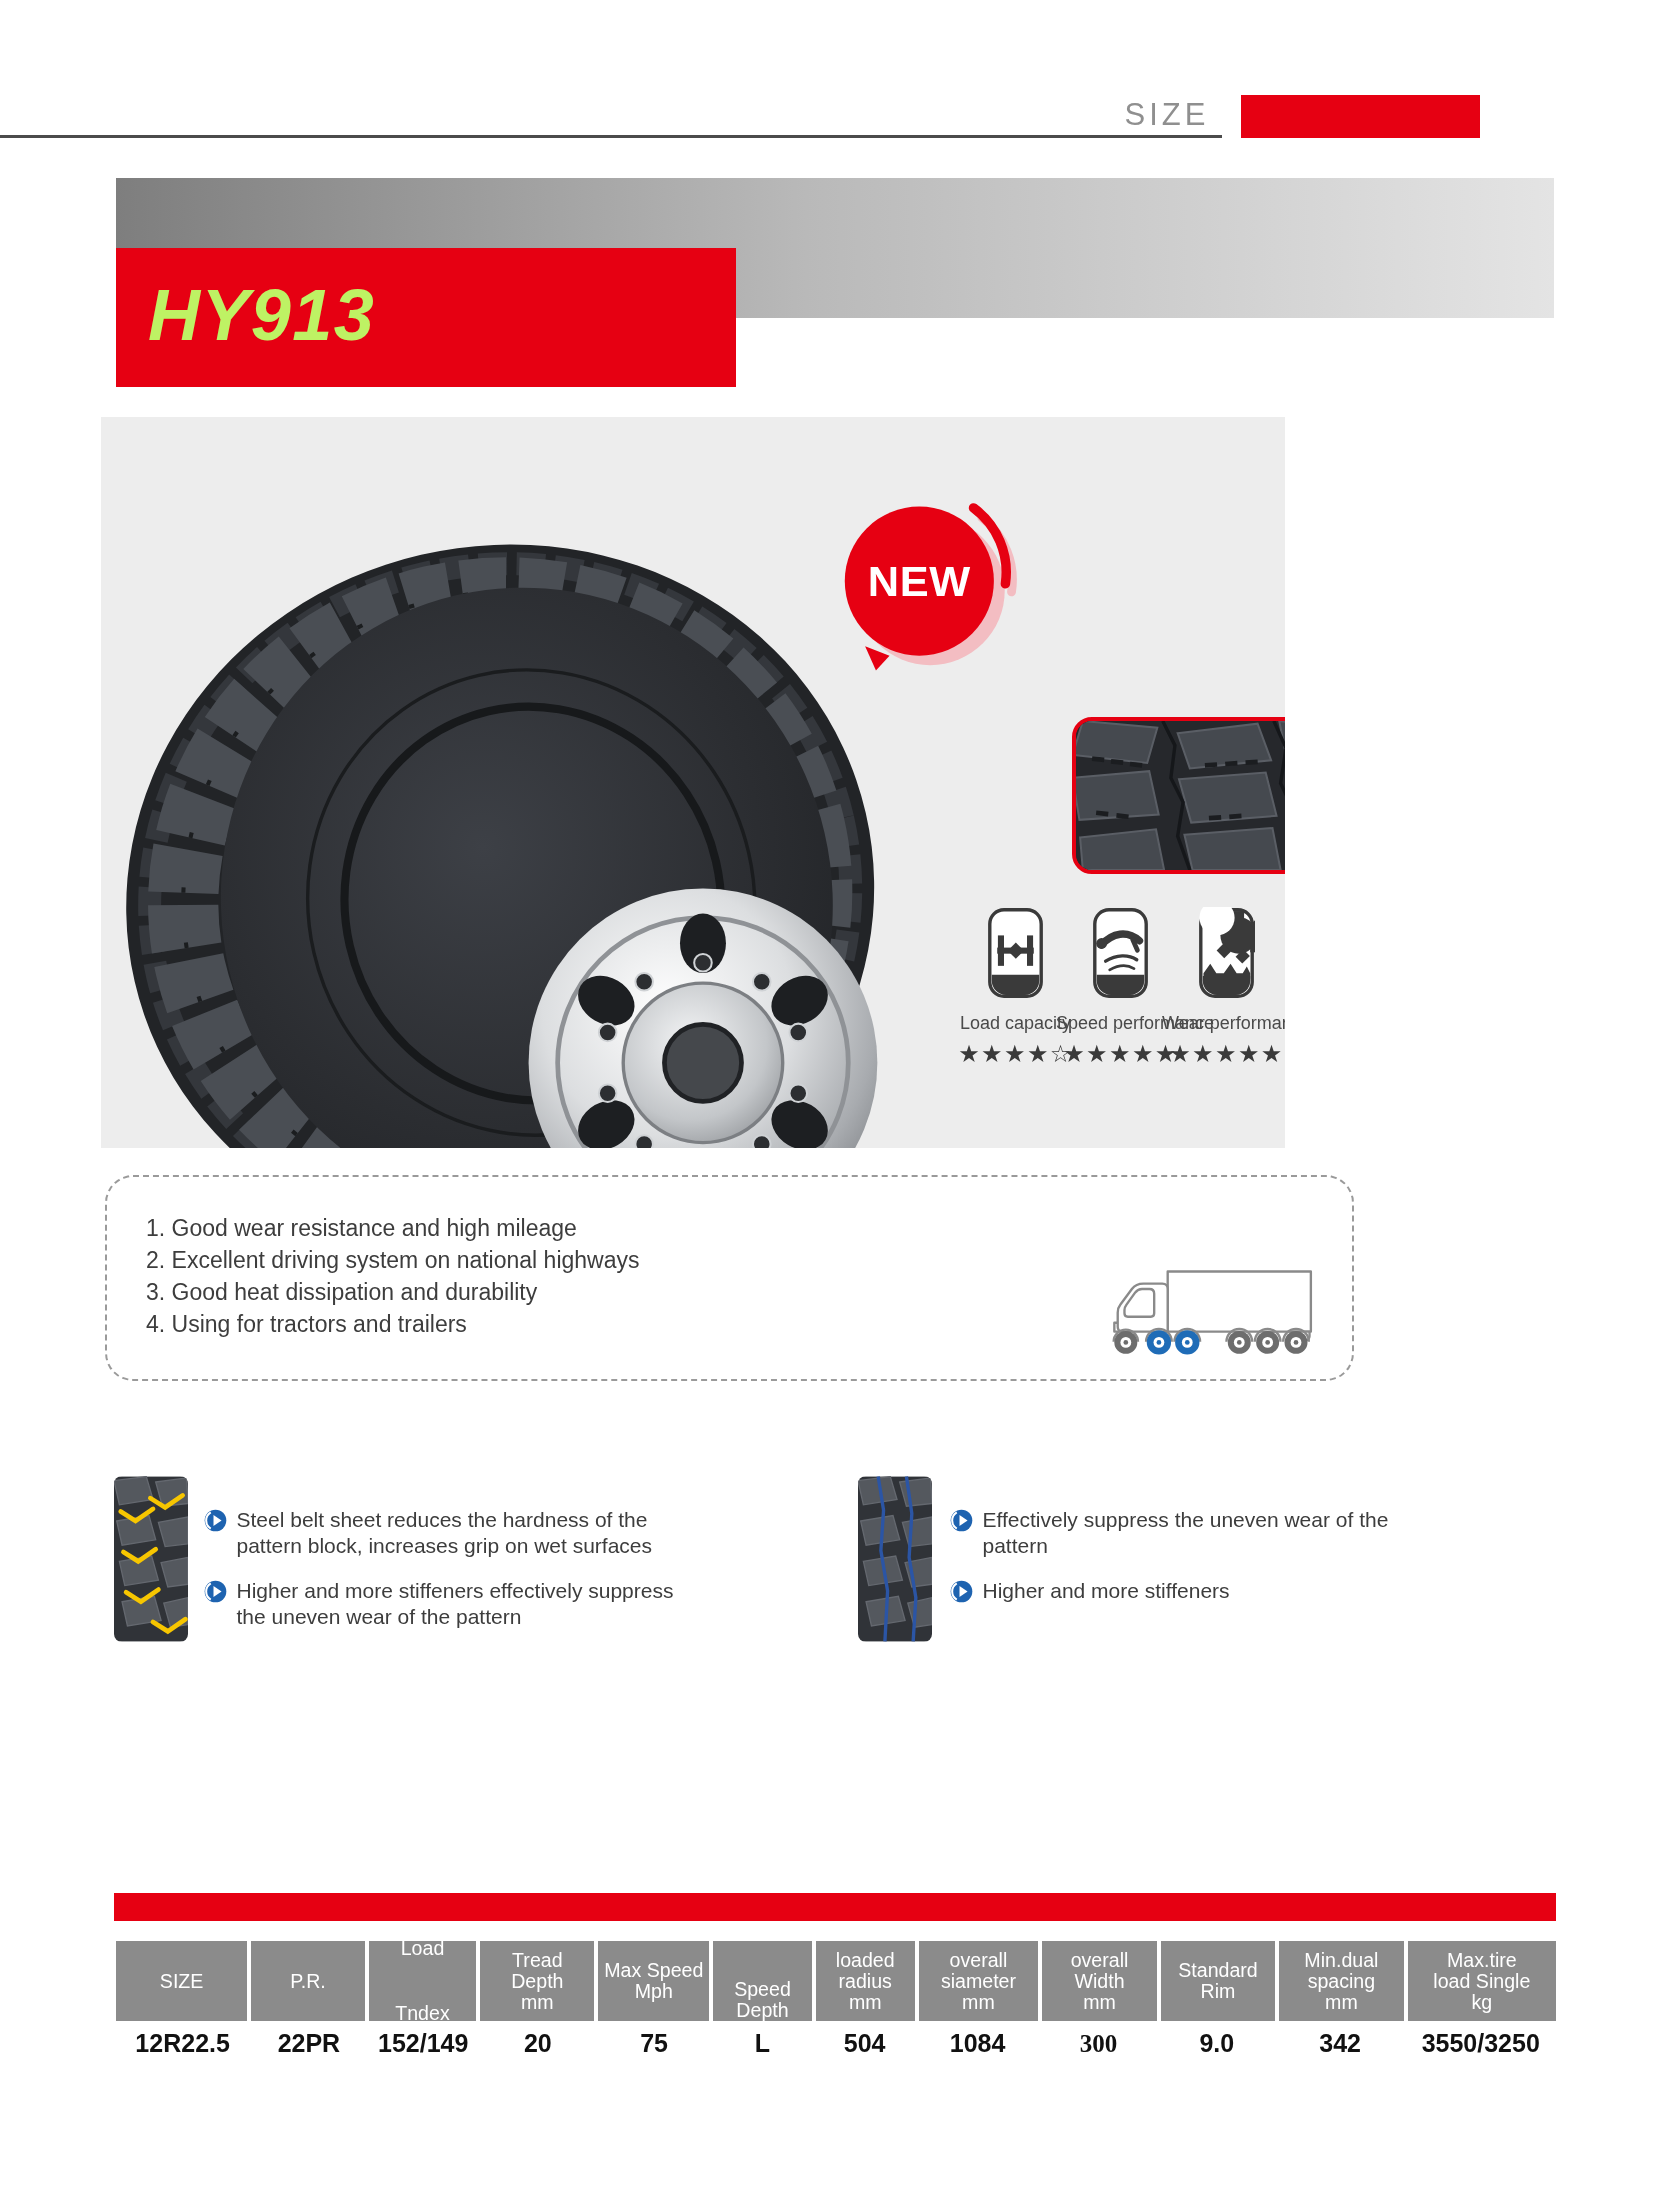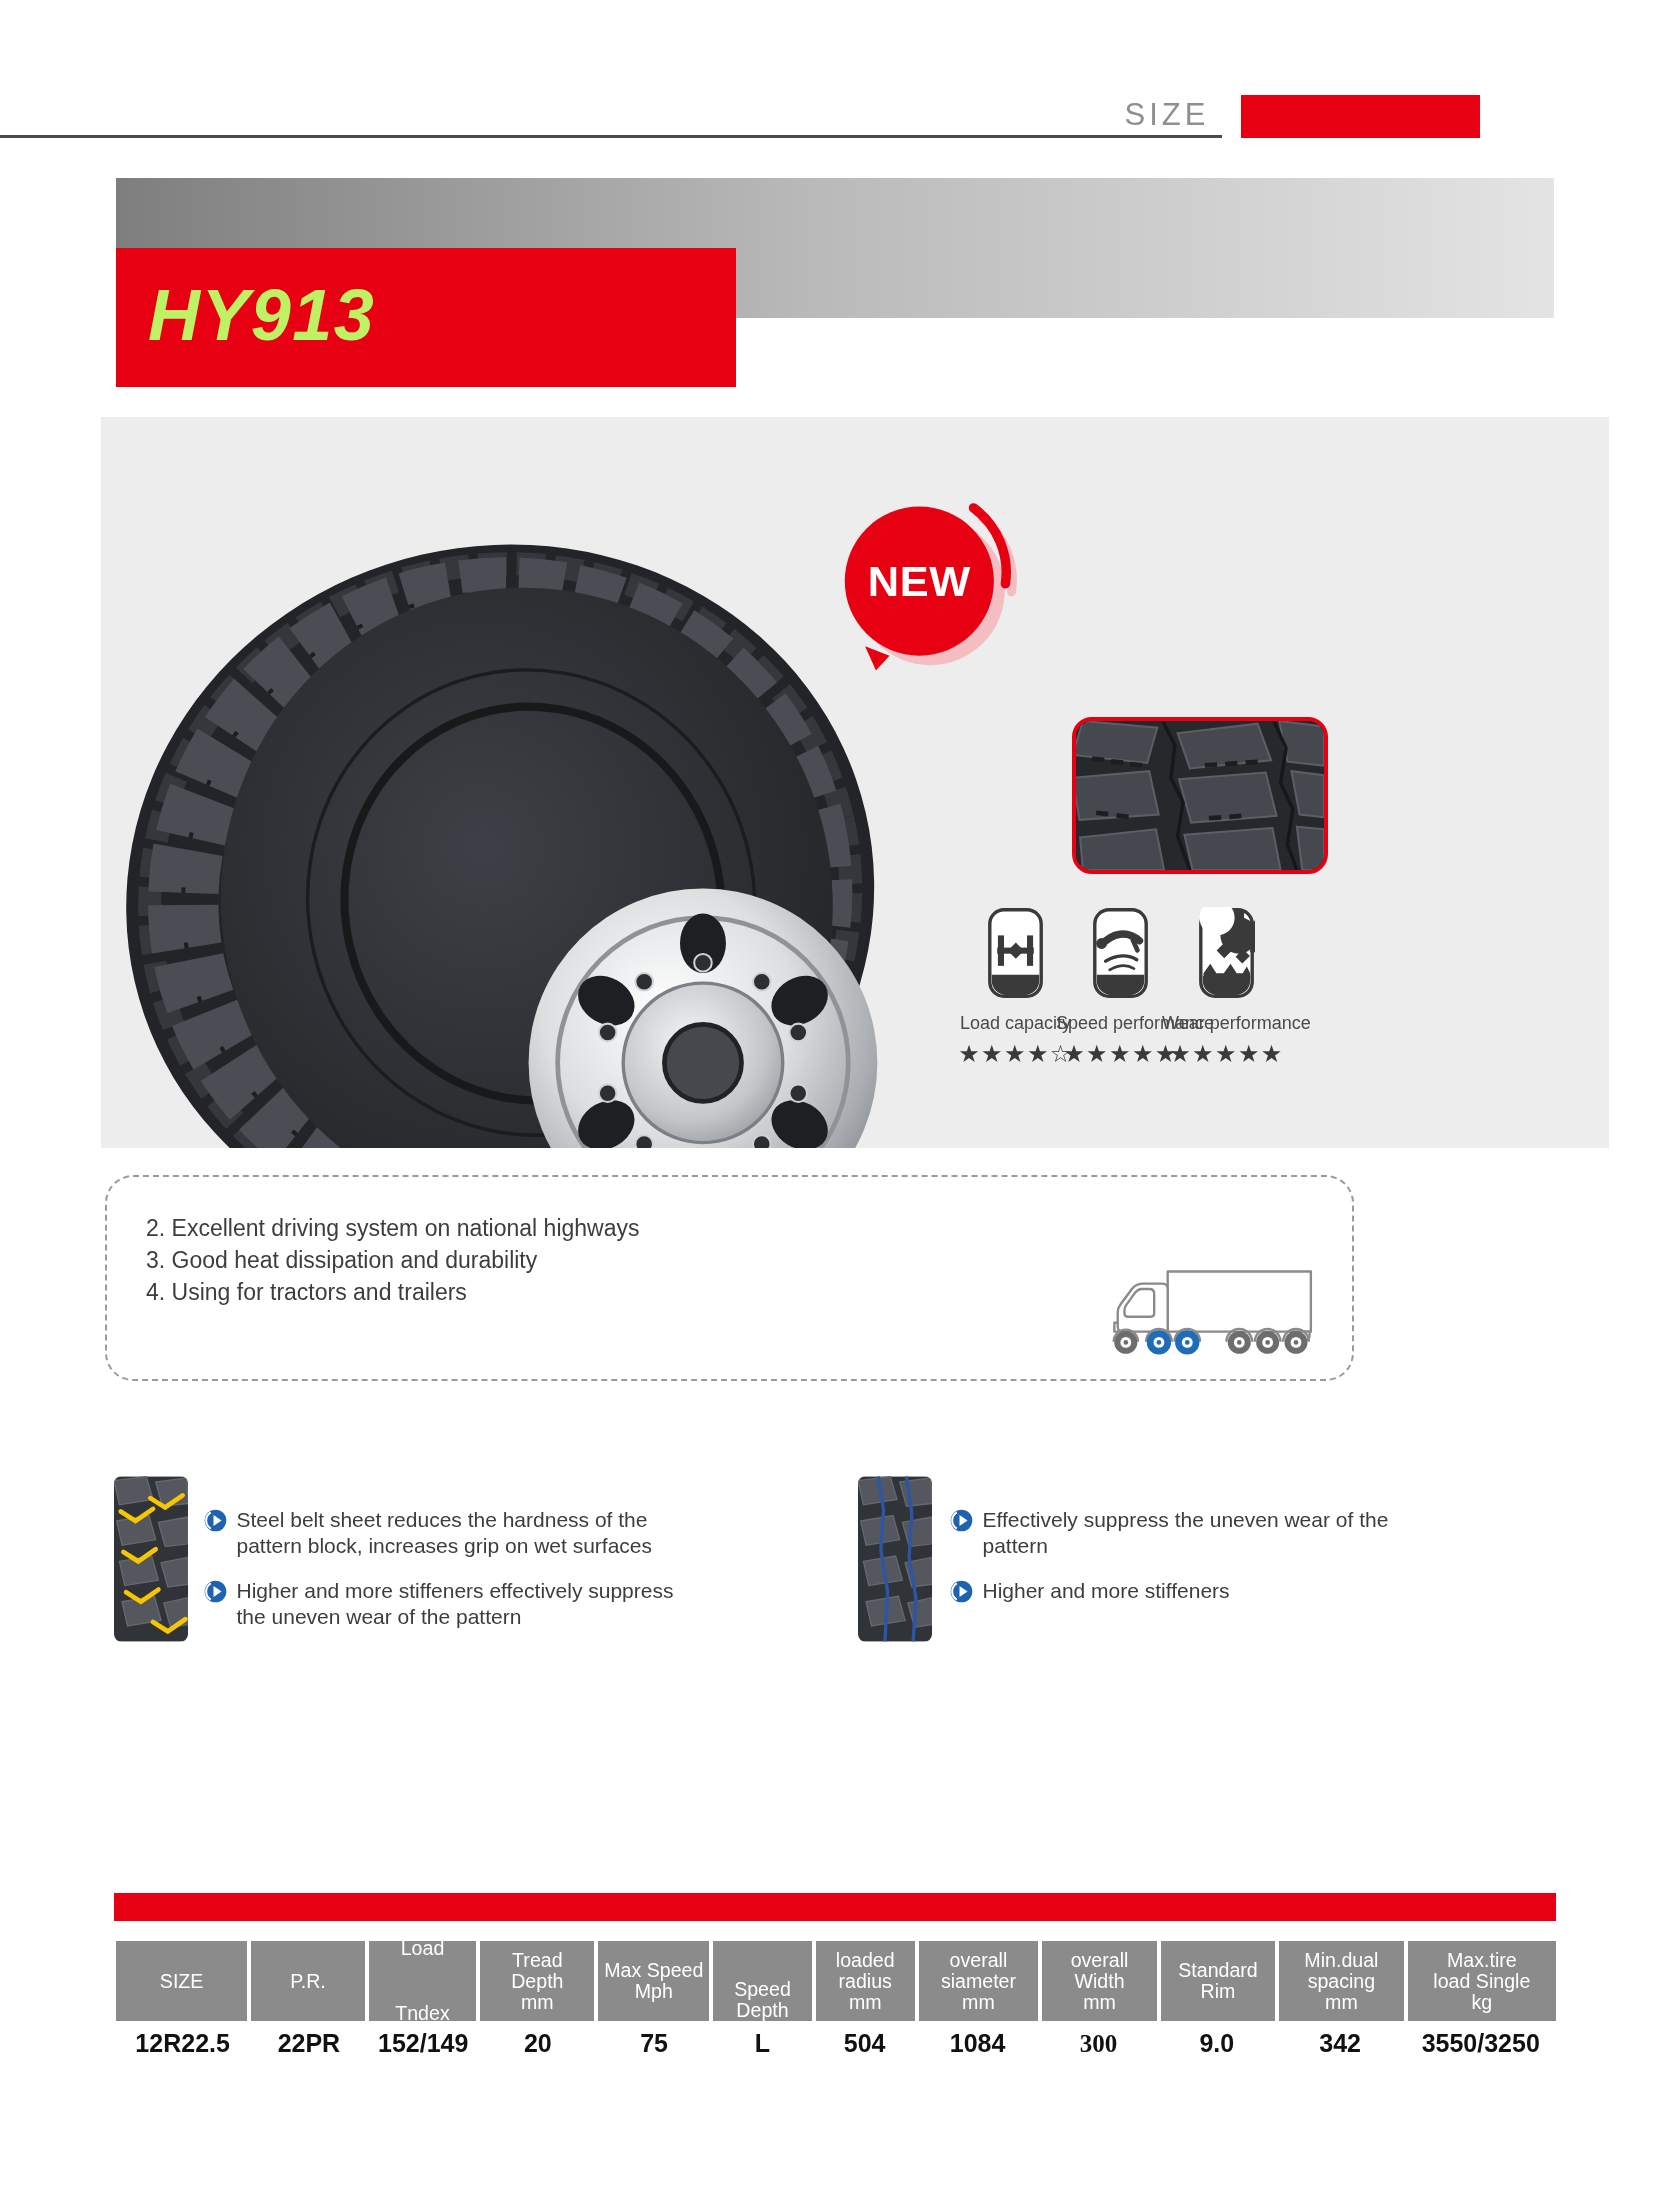--- a/index.html
+++ b/index.html
@@ -14,21 +14,21 @@
   .header-red-block{left:1241px;top:95px;width:239px;height:43px;background:#e60012;}
 
   
   .gradient-bar{left:116px;top:178px;width:1438px;height:140px;
                 background:linear-gradient(to right,#7e7e7e,#b9b9b9 48%,#e4e4e4);}
   .model-banner{left:116px;top:248px;width:620px;height:139px;background:#e60012;}
   .model-banner .model-text{position:absolute;left:32px;top:0;height:139px;line-height:134px;
       color:#bef264;font-size:72px;font-weight:800;font-style:italic;letter-spacing:1.4px;}
 
   
-  .panel{left:101px;top:417px;width:1508px;height:731px;background:#ededed;overflow:hidden;}
+  .panel{left:101px;top:417px;width:1184px;height:731px;background:#ededed;overflow:hidden;}
 
   .closeup{left:971px;top:300px;width:248px;height:149px;border:4px solid #e60012;
            border-radius:20px;overflow:hidden;background:#26282c;}
 
   
   .rating{width:129px;text-align:center;}
   .rating .tile{display:block;margin:0 auto;}
   .rating .rating-label{margin-top:13.5px;font-size:18px;color:#4a4a4a;white-space:nowrap;}
   .rating .stars{margin-top:6.8px;font-size:24px;color:#3a3a3a;letter-spacing:1.4px;white-space:nowrap;}
 
@@ -209,20 +209,21 @@
         </g>
         <circle cx="28" cy="16" r="26" fill="#ffffff"></circle>
       </svg>
       <div class="rating-label">Wear performance</div>
       <div class="stars">★★★★★</div>
     </div>
   </div>
 
   <div class="abs dashed-box">
     <div class="feature-list">
+      <div>1. Good wear resistance and high mileage</div>
       <div>2. Excellent driving system on national highways</div>
       <div>3. Good heat dissipation and durability</div>
       <div>4. Using for tractors and trailers</div>
     </div>
 
     <svg class="abs" style="left:981px;top:89px;" width="233" height="92" viewBox="0 0 345 136">
       <g fill="none" stroke="#8a8a8a" stroke-width="3.5" stroke-linejoin="round">
         <rect x="118" y="8" width="212" height="89" fill="#ffffff"></rect>
         <path d="M118 97 L118 34 Q118 26 110 26 L82 26 Q71 26 65 34 L48 57 Q44 62 44 69 L44 90 Q44 97 51 97 Z" fill="#ffffff"></path>
         <path d="M80 34 Q74 34 70 39 L57 57 Q54 61 54 65 L54 70 Q54 75 59 75 L93 75 Q98 75 98 70 L98 41 Q98 34 91 34 Z" fill="#ffffff"></path>

